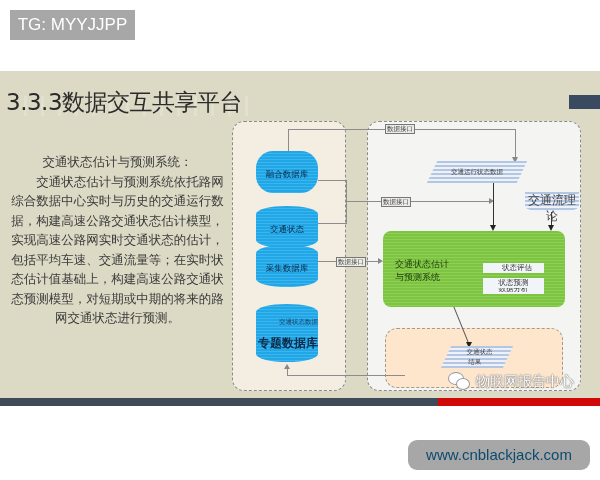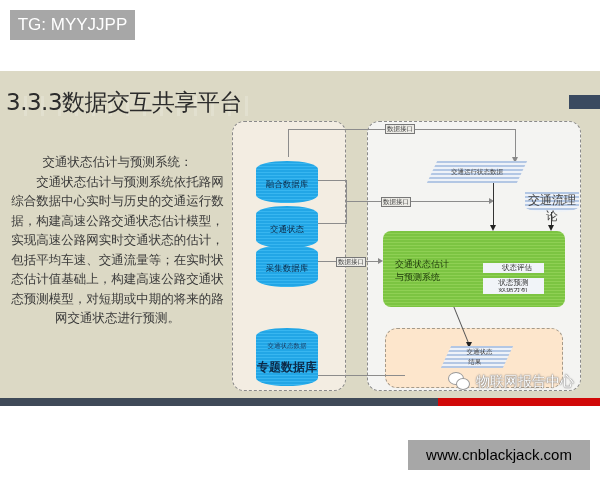--- a/index.html
+++ b/index.html
@@ -6,22 +6,22 @@
   html, body { width: 600px; height: 480px; background: #ffffff; overflow: hidden; }
   body { position: relative; font-family: "DejaVu Sans", sans-serif; }
 
   .tag-badge {
     position: absolute; left: 10px; top: 10px; width: 125px; height: 30px;
     background: #a7a7a7; color: #ffffff; font-family: "Liberation Sans", sans-serif;
     font-size: 17px; line-height: 30px; text-align: center;
   }
   .url-badge {
     position: absolute; left: 408px; top: 440px; width: 182px; height: 30px;
-    background: #a7a7a7; color: #000000; font-family: "Liberation Sans", sans-serif;
-    font-size: 15px; line-height: 30px; text-align: center;
+    background: #a7a7a7; color: #0c4a6e; font-family: "Liberation Sans", sans-serif;
+    font-size: 15px; line-height: 30px; text-align: center; border-radius: 9px;
   }
 
   .slide {
     position: absolute; left: 0; top: 71px; width: 600px; height: 327px;
     background: #dcd9c5;
   }
   .slide-title {
     position: absolute; left: 6px; top: 16px; font-size: 23px; color: #2b2b2b;
     font-family: "DejaVu Sans", sans-serif; letter-spacing: -0.5px;
   }
@@ -169,30 +169,30 @@
 <div class="arrow-down" style="left:466px;top:342px;"></div>
 
 <div class="line" style="left:287px;top:375px;width:118px;height:1px;"></div>
 <div class="line" style="left:287px;top:368px;width:1px;height:8px;"></div>
 <div class="arrow-up" style="left:284px;top:364px;"></div>
 
 <div class="iface" style="left:385px;top:124px;">数据接口</div>
 <div class="iface" style="left:381px;top:197px;">数据接口</div>
 <div class="iface" style="left:336px;top:257px;">数据接口</div>
 
-<div class="db" style="top:161px;">
+<div class="db" style="top:151px;border-radius:17px;">
   <span>融合数据库</span>
 </div>
 <div class="db" style="top:206px;">
   <span>交通状态</span>
 </div>
 <div class="db" style="top:245px;">
   <span>采集数据库</span>
 </div>
-<div class="db big" style="top:328px;">
+<div class="db big" style="top:304px;align-items:flex-end;">
   <span class="small-label">交通状态数据</span>
   <span class="main-label">专题数据库</span>
 </div>
 
 <div class="para-shape" style="left:432px;top:161px;width:90px;height:22px;">
   <span style="line-height:22px;">交通运行状态数据</span>
 </div>
 <div class="doc-shape" style="left:525px;top:192px;width:54px;height:20px;line-height:16px;">
   <span>交通流理论</span>
 </div>

